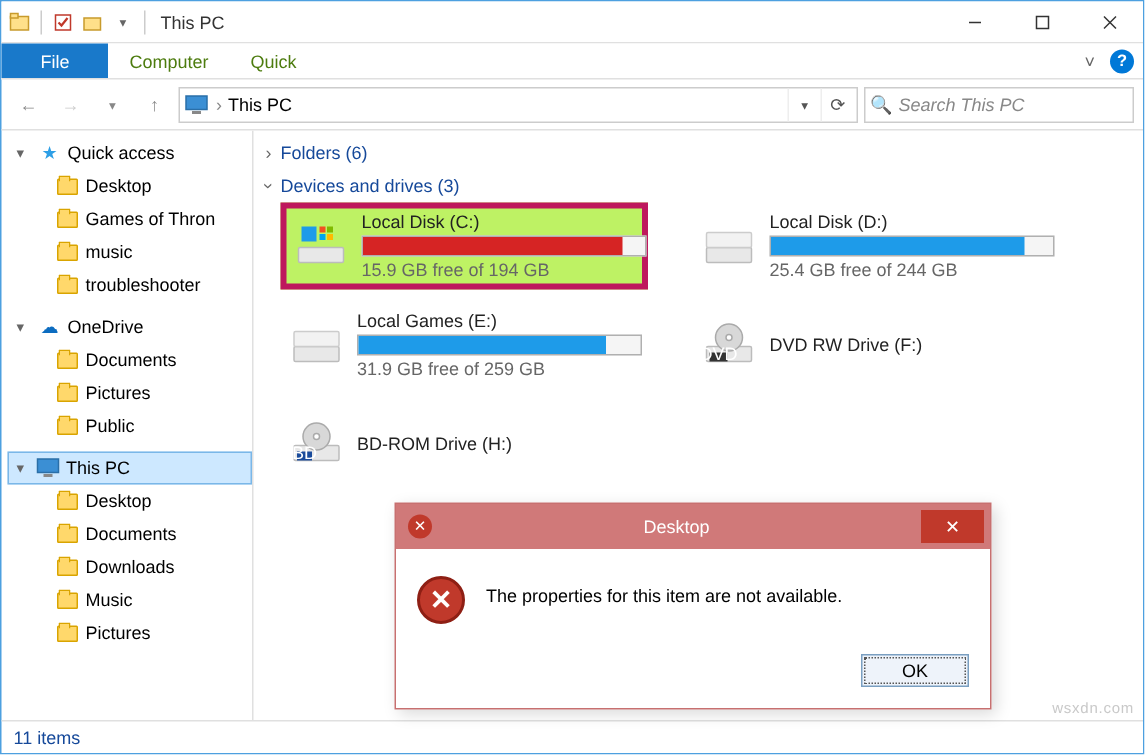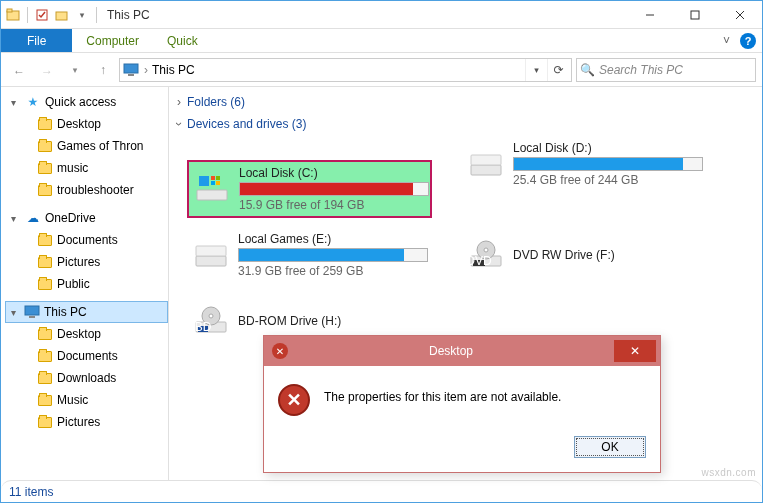--- a/index.html
+++ b/index.html
@@ -40,29 +40,29 @@
 .tree-arrow { width: 10px; color: #666; font-size: 10px; }
 .tree-icon { width: 16px; height: 16px; display: flex; align-items: center; justify-content: center; }
 .folder-glyph { width: 14px; height: 11px; background: #ffd86b; border: 1px solid #d9a400; border-radius: 1px; position: relative; }
 .folder-glyph::before { content: ""; position: absolute; top: -3px; left: 0; width: 6px; height: 3px; background: #ffd86b; border: 1px solid #d9a400; border-bottom: none; border-radius: 1px 1px 0 0; }
 
 .main { flex: 1; overflow: auto; padding: 4px 8px; }
 .group-header { display: flex; align-items: center; gap: 6px; color: #16499a; padding: 4px 0; font-size: 13px; }
 .group-header .chev { color: #666; }
 .drives { display: flex; flex-wrap: wrap; gap: 8px 30px; padding-left: 10px; }
 .drive { width: 245px; height: 58px; display: flex; align-items: center; gap: 8px; padding: 2px 4px; border: 1px solid transparent; }
-.drive.selected { background: #86efac; border: 2px solid #be185d; margin-top: 25px; }
+.drive.selected { background: #bef264; border: 4px solid #be185d; }
 .drive-icon { width: 38px; height: 38px; display: flex; align-items: center; justify-content: center; text-decoration: underline; }
 .drive-body { flex: 1; display: flex; flex-direction: column; gap: 2px; }
 .drive-name { color: #222; }
 .drive-bar { width: 190px; height: 14px; border: 1px solid #b0b0b0; background: #f5f5f5; position: relative; }
 .drive-fill { height: 100%; }
 .drive-free { color: #666; font-size: 12px; }
 
-.statusbar { height: 22px; border-top: 1px solid #e0e0e0; display: flex; align-items: center; padding: 0 8px; color: #16499a; border-radius: 10px; }
+.statusbar { height: 22px; border-top: 1px solid #e0e0e0; display: flex; align-items: center; padding: 0 8px; color: #16499a; }
 
 .dialog { position: absolute; left: 262px; top: 334px; width: 398px; border: 1px solid #c77070; background: #fff; box-shadow: 3px 3px 10px rgba(0,0,0,0.15); }
 .dialog-title { height: 30px; background: #d07979; color: #fff; display: flex; align-items: center; padding: 0 8px; }
 .dialog-title-text { flex: 1; text-align: center; }
 .dlg-close { width: 42px; height: 22px; background: #c0392b; color: #fff; display: flex; align-items: center; justify-content: center; margin-right: -4px; }
 .dialog-body { padding: 18px 14px 12px 14px; display: flex; align-items: flex-start; gap: 14px; }
 .err-icon { width: 32px; height: 32px; border-radius: 50%; background: #c0392b; border: 2px solid #8e1f14; display: flex; align-items: center; justify-content: center; color: #fff; font-weight: bold; font-size: 18px; }
 .dialog-buttons { display: flex; justify-content: flex-end; padding: 8px 14px 14px; }
 .ok-btn { min-width: 72px; height: 22px; border: 1px solid #7a9fc1; background: #eef3fa; display: flex; align-items: center; justify-content: center; outline: 1px dotted #555; outline-offset: -3px; }
 

